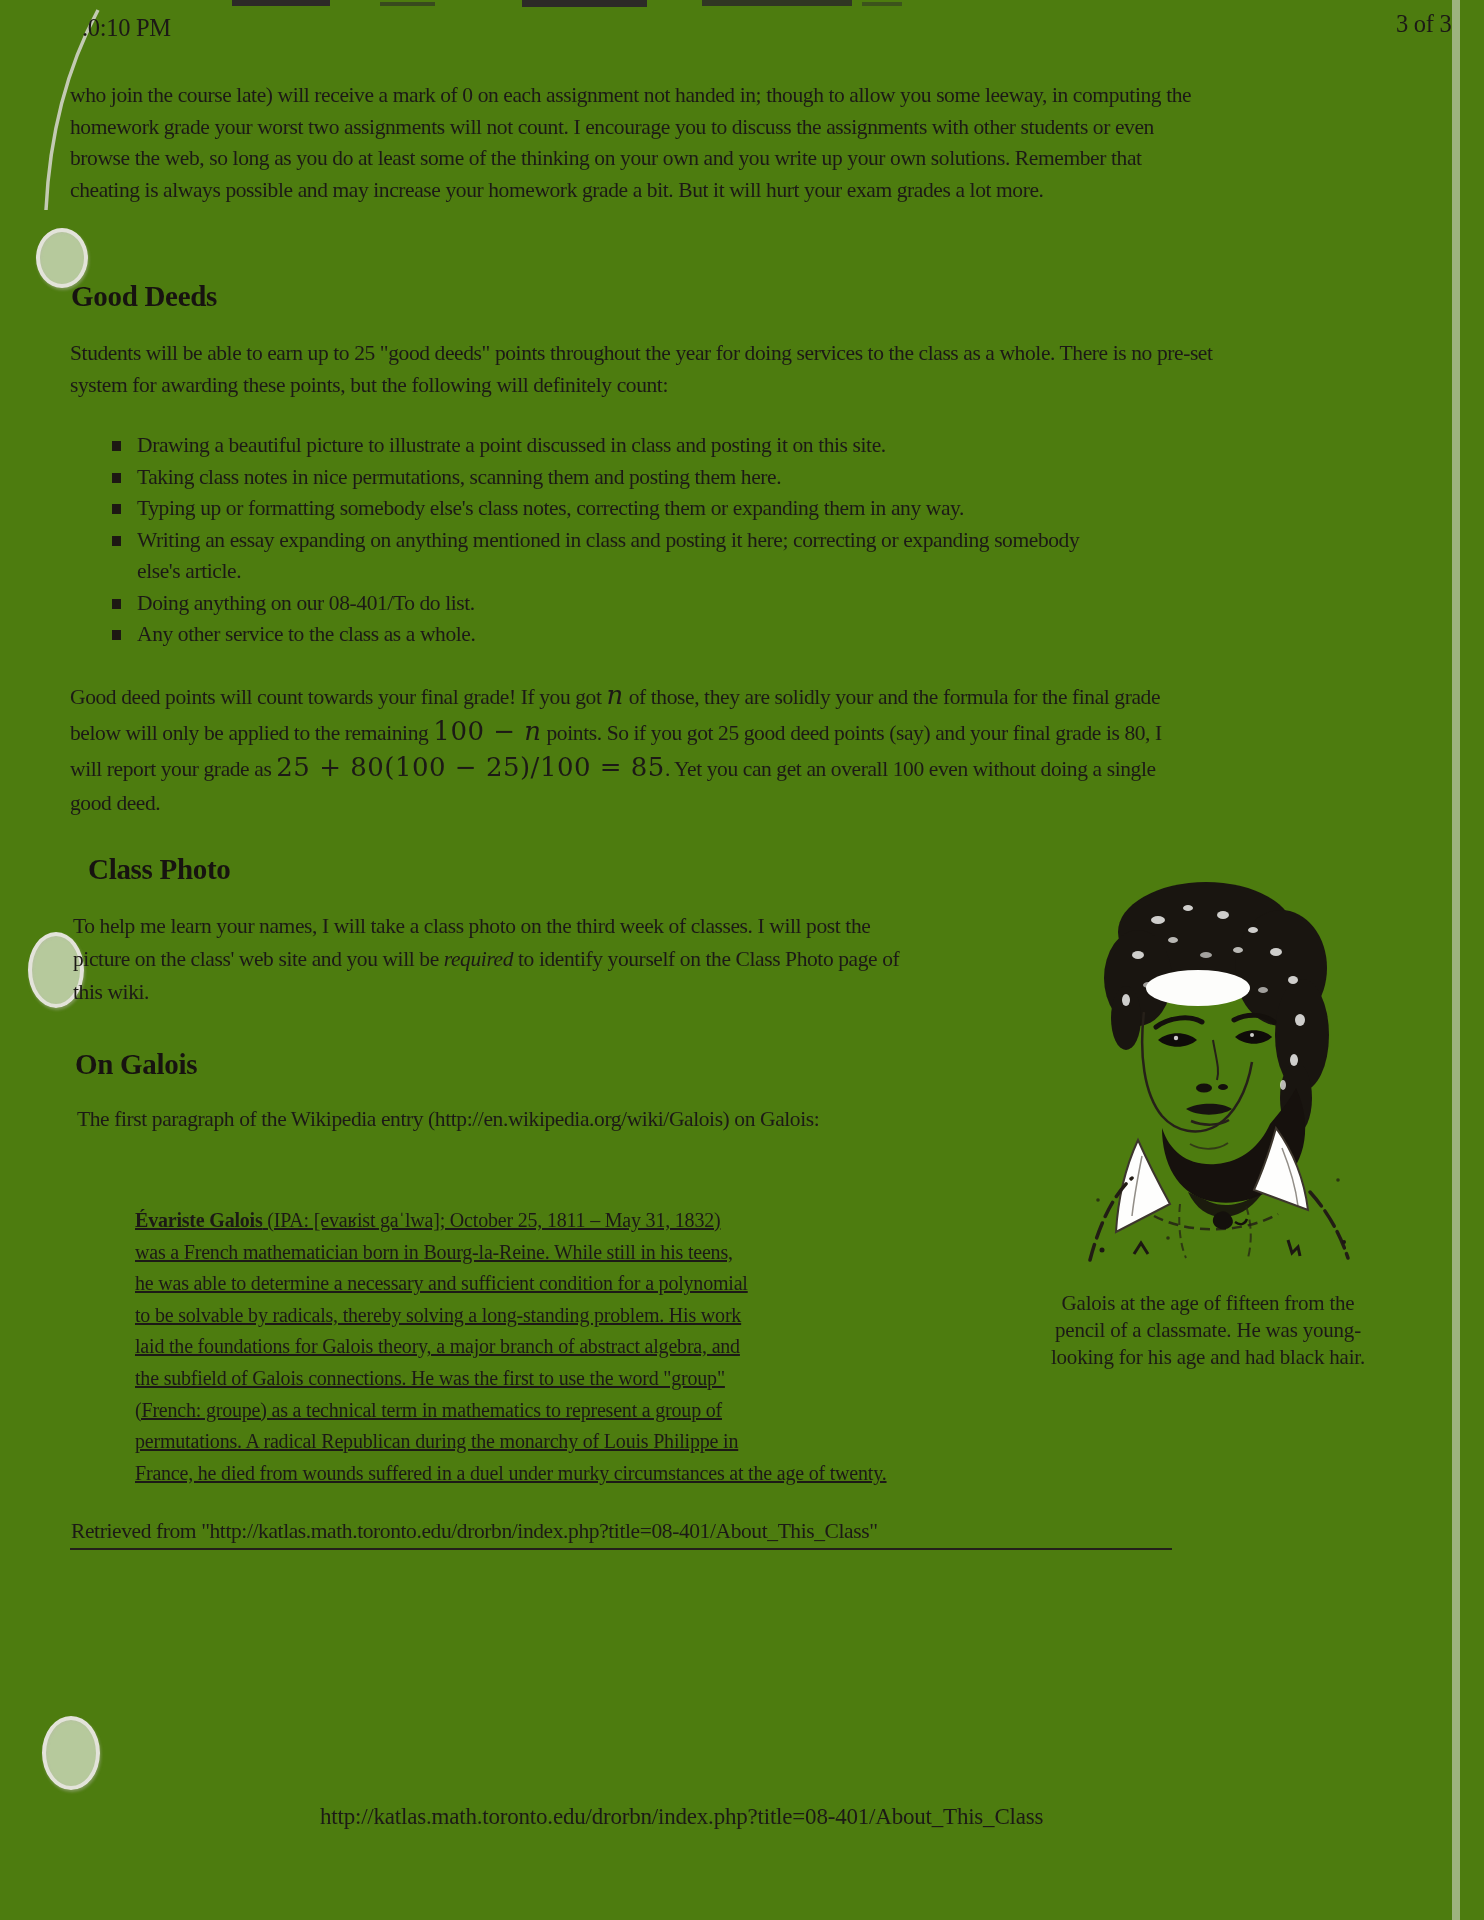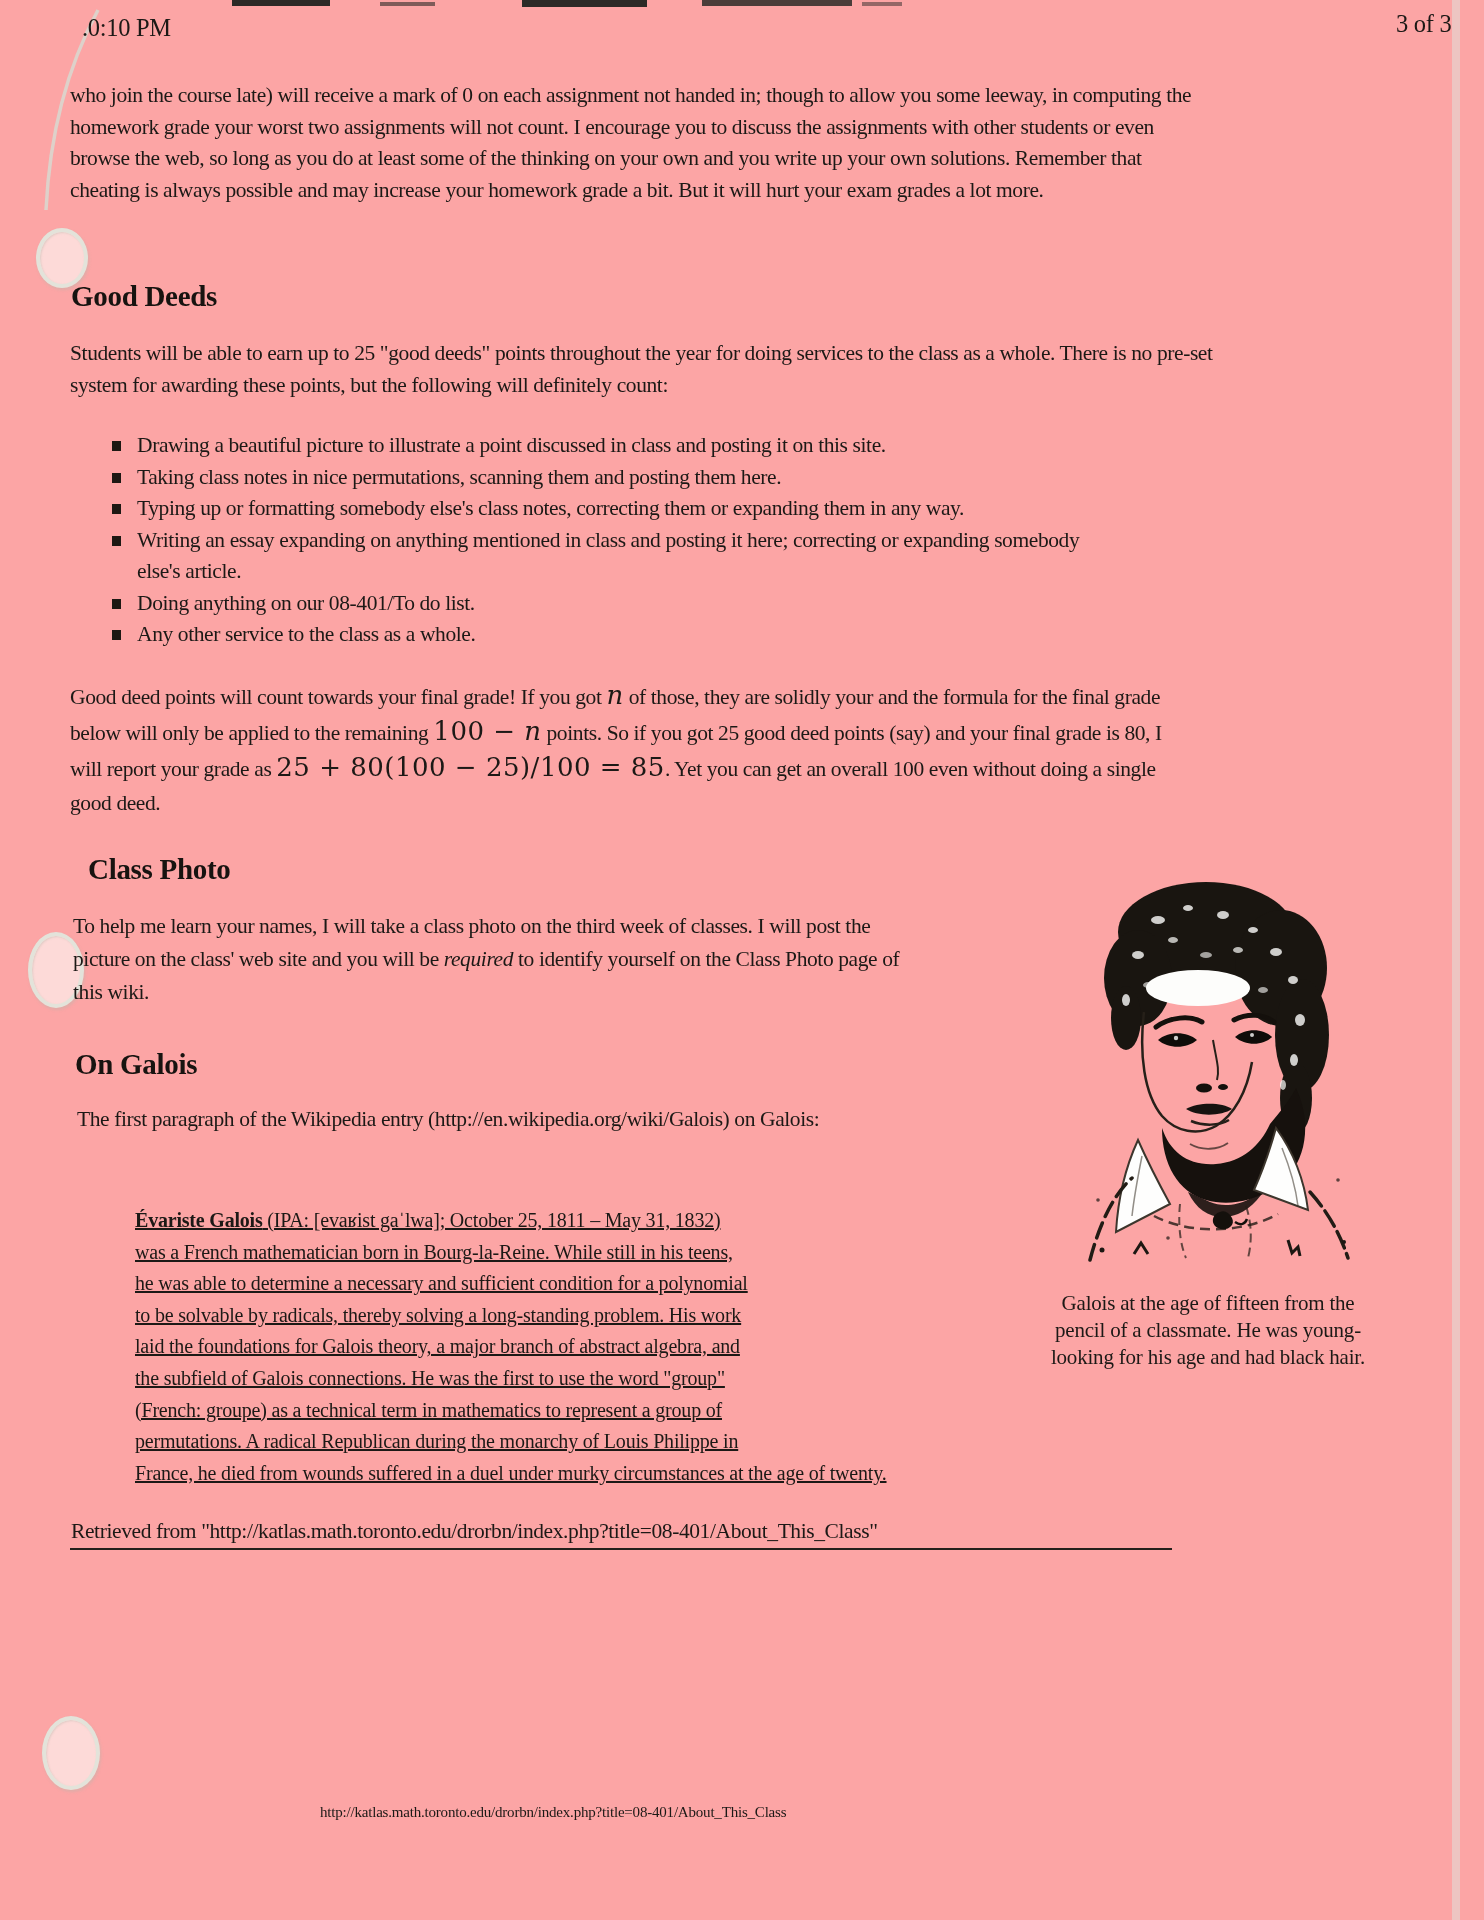--- a/index.html
+++ b/index.html
@@ -1,18 +1,18 @@
 <!DOCTYPE html>
 <html><head>
 <meta charset="utf-8">
 <style>
   html,body { margin:0; padding:0; background:#ffffff; }
   .page {
     position:relative; width:1484px; height:1920px;
-    background:#fca5a5; overflow:hidden;
+    background:#4d7c0f; overflow:hidden;
     font-family:"Liberation Serif", serif;
     color:#1c1916;
   }
   .abs { position:absolute; }
   .body-text { font-size:21.5px; line-height:31.5px; letter-spacing:-0.4px; }
   .h2 { font-size:29px; font-weight:bold; letter-spacing:-0.3px; color:#171310;margin-top:8px; }
   .em { font-style:italic; }
   .math { font-family:"DejaVu Serif", serif; font-size:26px; letter-spacing:0.5px; white-space:nowrap; }
   .math-var { font-family:"DejaVu Serif", serif; font-style:italic; }
   
@@ -22,21 +22,21 @@
     content:""; position:absolute; left:0; top:11px;
     width:9px; height:10px; background:#1d1813;
   }
   
   .quote-line { white-space:nowrap; font-size:20px; line-height:31.6px; letter-spacing:-0.2px;text-decoration:underline; }
   .quote-bold { font-weight:bold; }
   
   .figure-caption { font-size:21px; line-height:27px; text-align:center; letter-spacing:-0.2px; }
   
   .rule { background:#24201b; height:2px; }
-  .footer-url { font-size:15px; letter-spacing:-0.2px; }
+  .footer-url { font-size:23px; letter-spacing:-0.2px; }
   .single-bullet { position:relative; padding-left:23px; font-size:22.5px; letter-spacing:-0.3px; }
   .single-bullet::before {
     content:""; position:absolute; left:0; top:10px;
     width:9px; height:10px; background:#1d1813;
   }
   
   .hole {
     position:absolute; border-radius:50%;
     border:4px solid #e3e3da; background:rgba(253,253,250,0.6);
     box-shadow: 1px 2px 3px rgba(185,185,172,0.45), inset 1px 1px 2px rgba(185,185,172,0.4);

